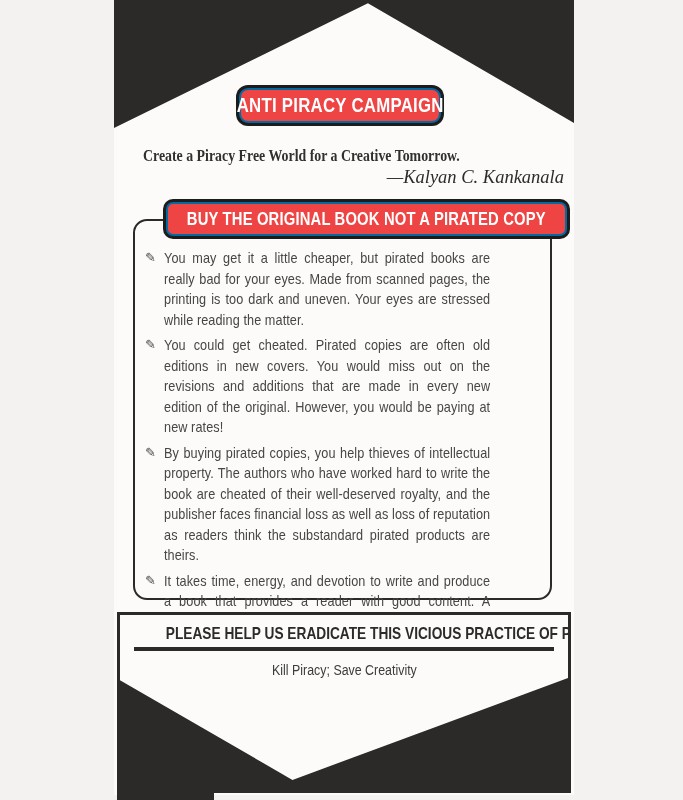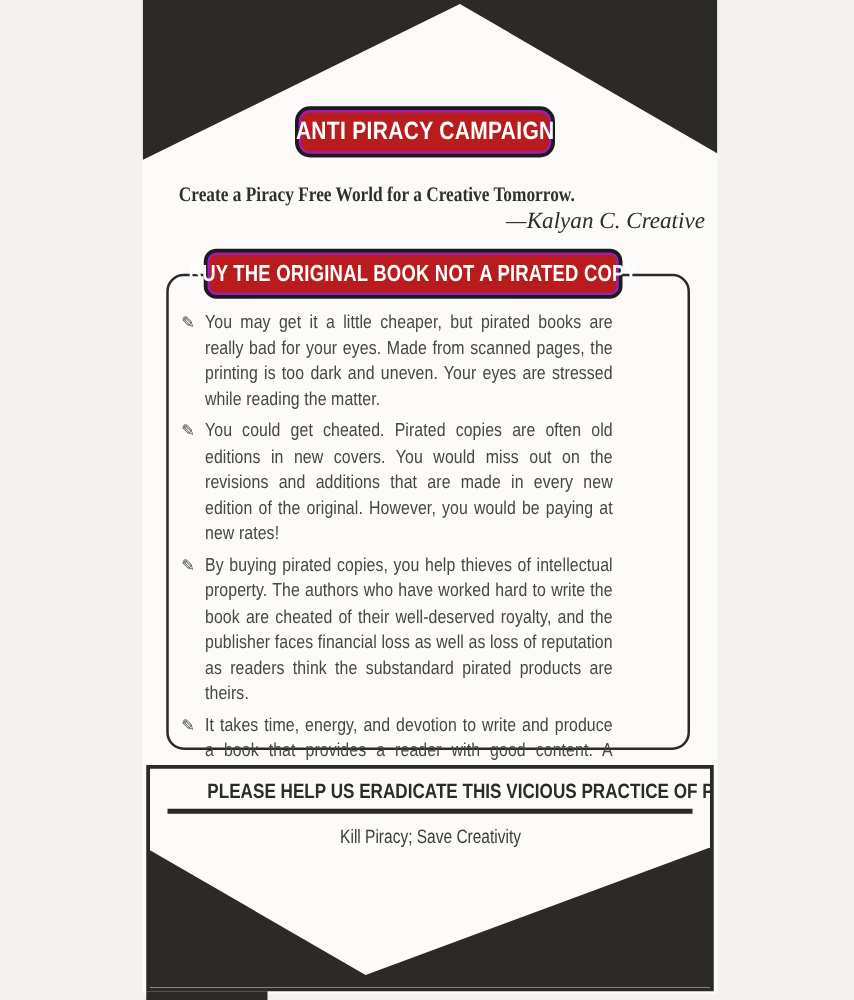--- a/index.html
+++ b/index.html
@@ -15,32 +15,32 @@
     background:#fcfbf9;
   }
   
   .top-banner {
     position:absolute; left:0; top:0; width:460px; height:128px;
     background:#2b2a28;
     clip-path:polygon(0 0, 100% 0, 100% 96%, 55.2% 2.5%, 0 100%);
   }
   
   .badge {
-    position:absolute; background:#b91c1c;
-    border:2px solid #a21caf; box-shadow:0 0 0 3px #1c1c1c;
+    position:absolute; background:#ef4444;
+    border:2px solid #0369a1; box-shadow:0 0 0 3px #1c1c1c;
     border-radius:7px; display:flex; align-items:center; justify-content:center;
     z-index:3;
   }
   .badge span {
     color:#ffffff; font-weight:700; white-space:nowrap;
     display:inline-block;
   }
   #anti-badge { left:125px; top:88px; width:202px; height:35px; border-radius:9px; }
   #anti-badge span { font-size:20px; letter-spacing:.3px; transform:scaleX(.84); }
-  #buy-badge { left:52px; top:202px; width:329px; height:34px; }
+  #buy-badge { left:52px; top:202px; width:401px; height:34px; }
   #buy-badge span { font-size:18.5px; letter-spacing:.2px; transform:scaleX(.80); }
   
   .quote-wrap { position:absolute; left:29px; top:146px; right:10px; }
   .quote-line {
     font-family:"Liberation Serif", serif; font-weight:600; font-size:16.5px;
     color:#30302e; white-space:nowrap; display:inline-block;
     transform:scaleX(.84); transform-origin:0 50%;
   }
   .quote-attr {
     text-align:right; font-family:"Liberation Serif", serif; font-style:italic;
@@ -93,21 +93,21 @@
   <div id="page">
 
     <div class="top-banner"></div>
 
     <div class="badge" id="anti-badge">
       <span>ANTI PIRACY CAMPAIGN</span>
     </div>
 
     <div class="quote-wrap">
       <span class="quote-line">Create a Piracy Free World for a Creative Tomorrow.</span>
-      <div class="quote-attr">—Kalyan C. Creative</div>
+      <div class="quote-attr">—Kalyan C. Kankanala</div>
     </div>
 
     <div class="badge" id="buy-badge">
       <span>BUY THE ORIGINAL BOOK NOT A PIRATED COPY</span>
     </div>
 
     <div class="list-box">
       <ul class="bullets">
         <li class="bullet-item">
           <span class="pencil">✎</span>

